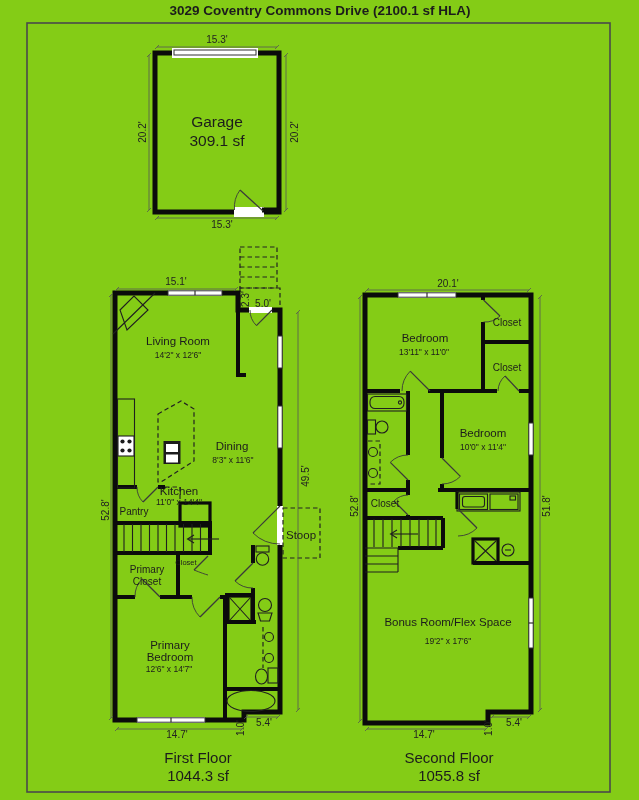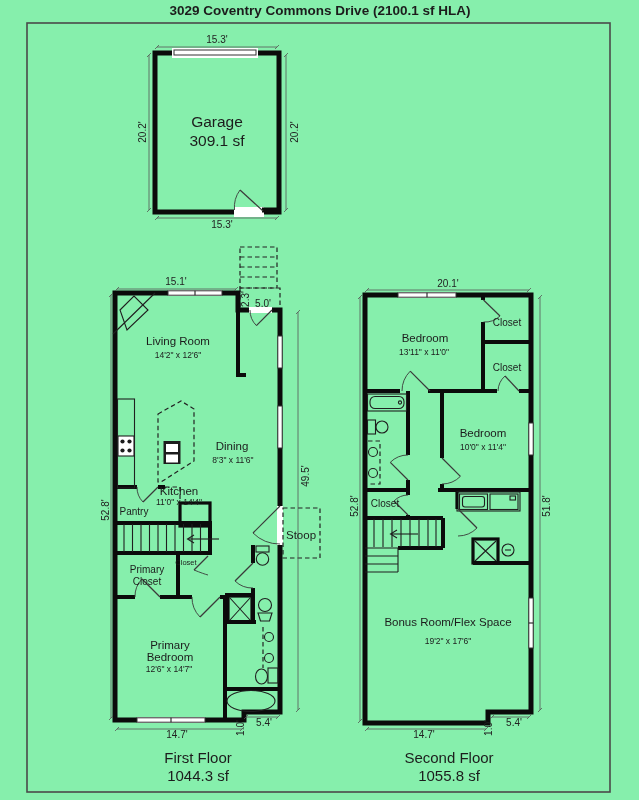--- a/index.html
+++ b/index.html
@@ -1,16 +1,16 @@
 <!DOCTYPE html>
 <html><head>
 <meta charset="utf-8">
 <style>
   html,body{margin:0;padding:0;background:#fff;}
-  .stage{position:relative;width:639px;height:800px;background:#86efac;overflow:hidden;}
+  .stage{position:relative;width:639px;height:800px;background:#84cc16;overflow:hidden;}
   svg{position:absolute;left:0;top:0;}
   text{font-family:"Liberation Sans", sans-serif;fill:#1c1c1c;}
   .t-title{font-size:13.5px;font-weight:bold;}
   .t-floor{font-size:15px;}
   .t-garage{font-size:15.5px;}
   .t-room{font-size:11.5px;}
   .t-room-sm{font-size:10px;}
   .t-size{font-size:8.5px;}
   .t-dim{font-size:10px;fill:#222;}
   .t-tiny{font-size:7.5px;}

